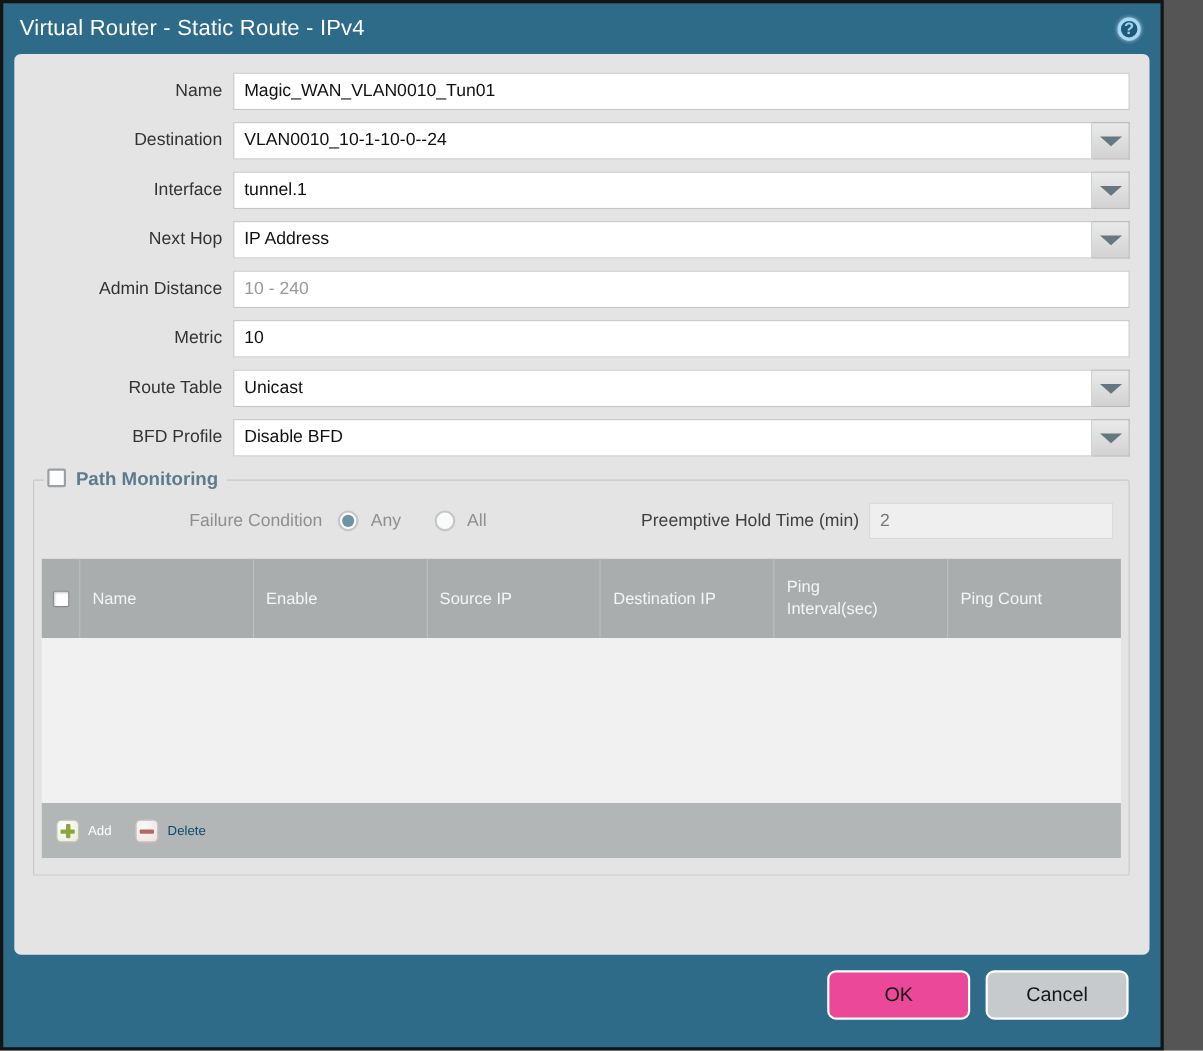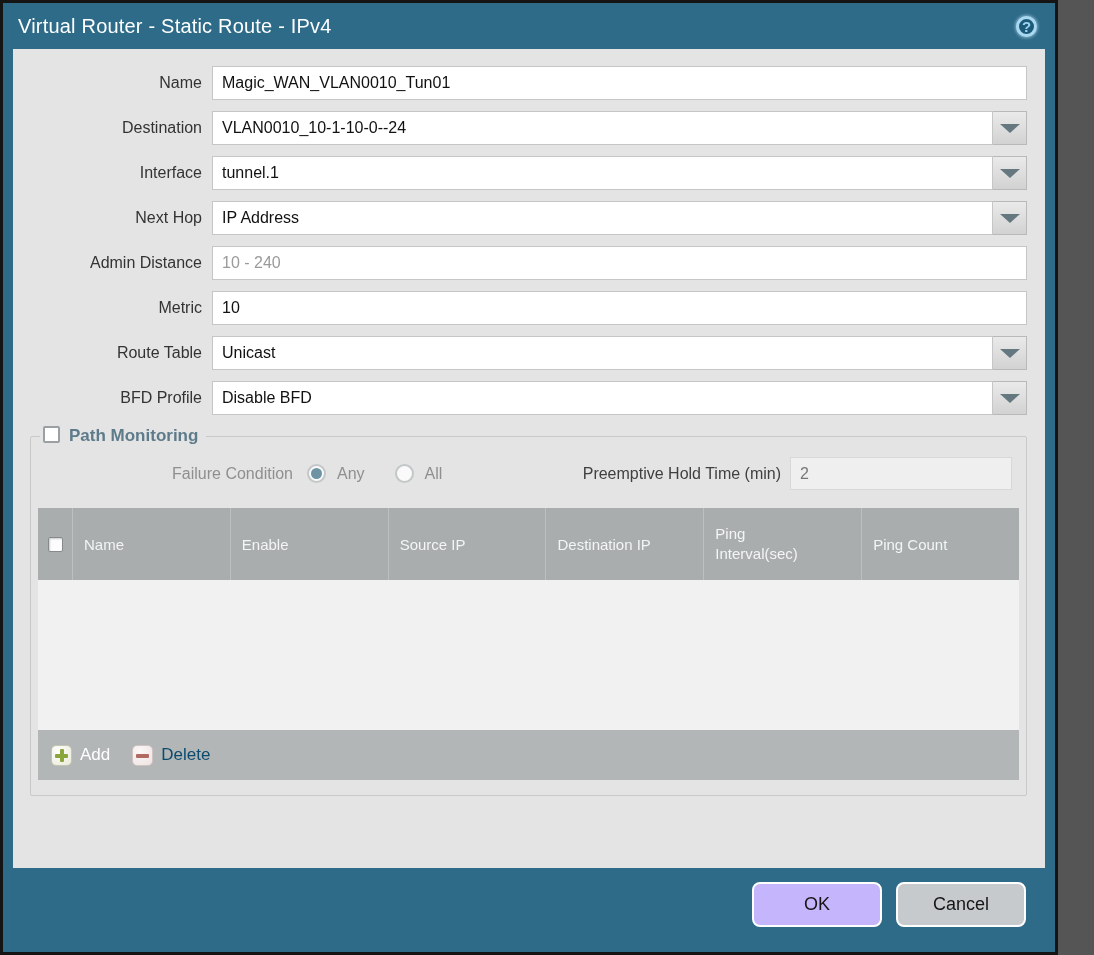--- a/index.html
+++ b/index.html
@@ -41,20 +41,21 @@
     cursor: pointer;
     line-height: 1;
   }
   
   .content {
     position: absolute;
     left: 10px; right: 10px; top: 46px;
     height: 819px;
     background: #e4e4e4;
     padding: 17px 18px 0 17px;
+    border-radius: 6px;
   }
   .row { display: flex; align-items: center; margin-bottom: 11px; height: 34px; }
   .lbl {
     width: 182px; flex: none;
     text-align: right; padding-right: 10px;
     color: #333; font-size: 16px;
     white-space: nowrap;
   }
   .field { flex: 1; display: flex; height: 34px; }
   .inp {
@@ -168,21 +169,21 @@
   }
   .tbl-body { height: 150px; background: #f1f1f1; }
   .tbl-footer {
     height: 50px;
     background: #b2b6b6;
     display: flex; align-items: center;
     padding-left: 13px;
   }
   .add-btn, .del-btn {
     display: flex; align-items: center;
-    font-size: 17px;
+    font-size: 12px;
   }
   .add-btn { color: #ffffff; cursor: pointer; }
   .del-btn { color: #0c4a6e; margin-left: 22px; cursor: default; }
   .icon-plus, .icon-minus {
     width: 21px; height: 21px; flex: none;
     border-radius: 5px;
     position: relative;
     margin-right: 8px;
   }
   .icon-plus {
@@ -212,21 +213,21 @@
     display: flex;
   }
   .btn {
     width: 130px; height: 45px;
     border-radius: 8px;
     border: 2px solid #ffffff;
     font: 18px "Liberation Sans", sans-serif;
     color: #161616;
     cursor: pointer;
   }
-  .btn.ok { background: #c4b5fd; margin-right: 14px; }
+  .btn.ok { background: #ec4899; margin-right: 14px; }
   .btn.cancel { background: #c7cacd; }
 </style>
 </head>
 <body>
 
 <div class="frame">
 
   <div class="titlebar">
     <span class="dlg-title">Virtual Router - Static Route - IPv4</span>
     <span class="help">?</span>

